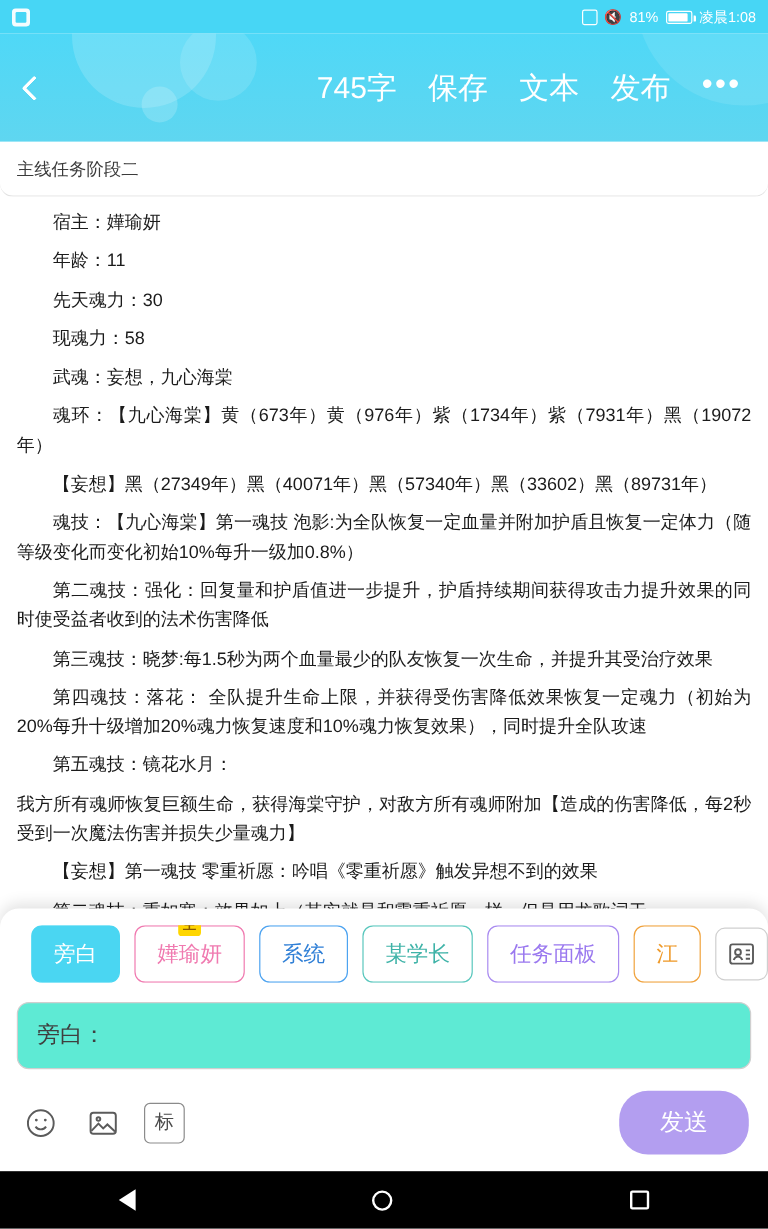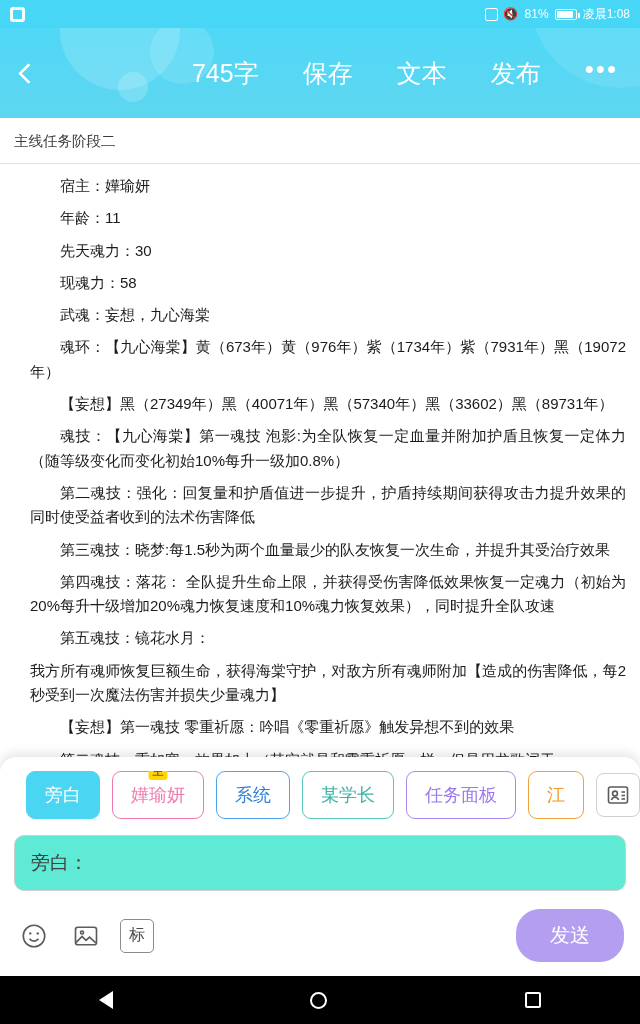--- a/index.html
+++ b/index.html
@@ -75,46 +75,46 @@
   }
   .chev {
     width: 15px; height: 15px;
     border-left: 3px solid #fff; border-bottom: 3px solid #fff;
     transform: rotate(45deg);
     border-radius: 2px;
   }
   .header-actions {
     position: relative; z-index: 2;
     margin-left: auto;
-    display: flex; align-items: center; gap: 44px;
+    display: flex; align-items: center; gap: 26px;
     padding-right: 22px;
     color: #ffffff;
     font-size: 25px;
   }
   .header-actions .item { cursor: pointer; white-space: nowrap; }
   .dots { letter-spacing: 2px; font-size: 26px; line-height: 1; padding-bottom: 8px; }
 
   
   .chapter {
     flex: 0 0 auto;
     padding: 14px 14px 12px 14px;
     font-size: 14.5px;
     color: #3b3b3b;
     border-bottom: 1px solid #e2e2e2;
     background: #fff;
+    border-radius: 11px;
   }
 
   
   .doc {
     flex: 1 1 auto;
     overflow: hidden;
     padding: 10px 14px 0 14px;
     background: #ffffff;
     position: relative;
-    margin-left: 16px;
   }
   .doc p {
     font-size: 15px;
     line-height: 1.62;
     color: #1b1b1b;
     margin-bottom: 8px;
     text-align: justify;
   }
   .doc p.indent { text-indent: 2em; }
 

